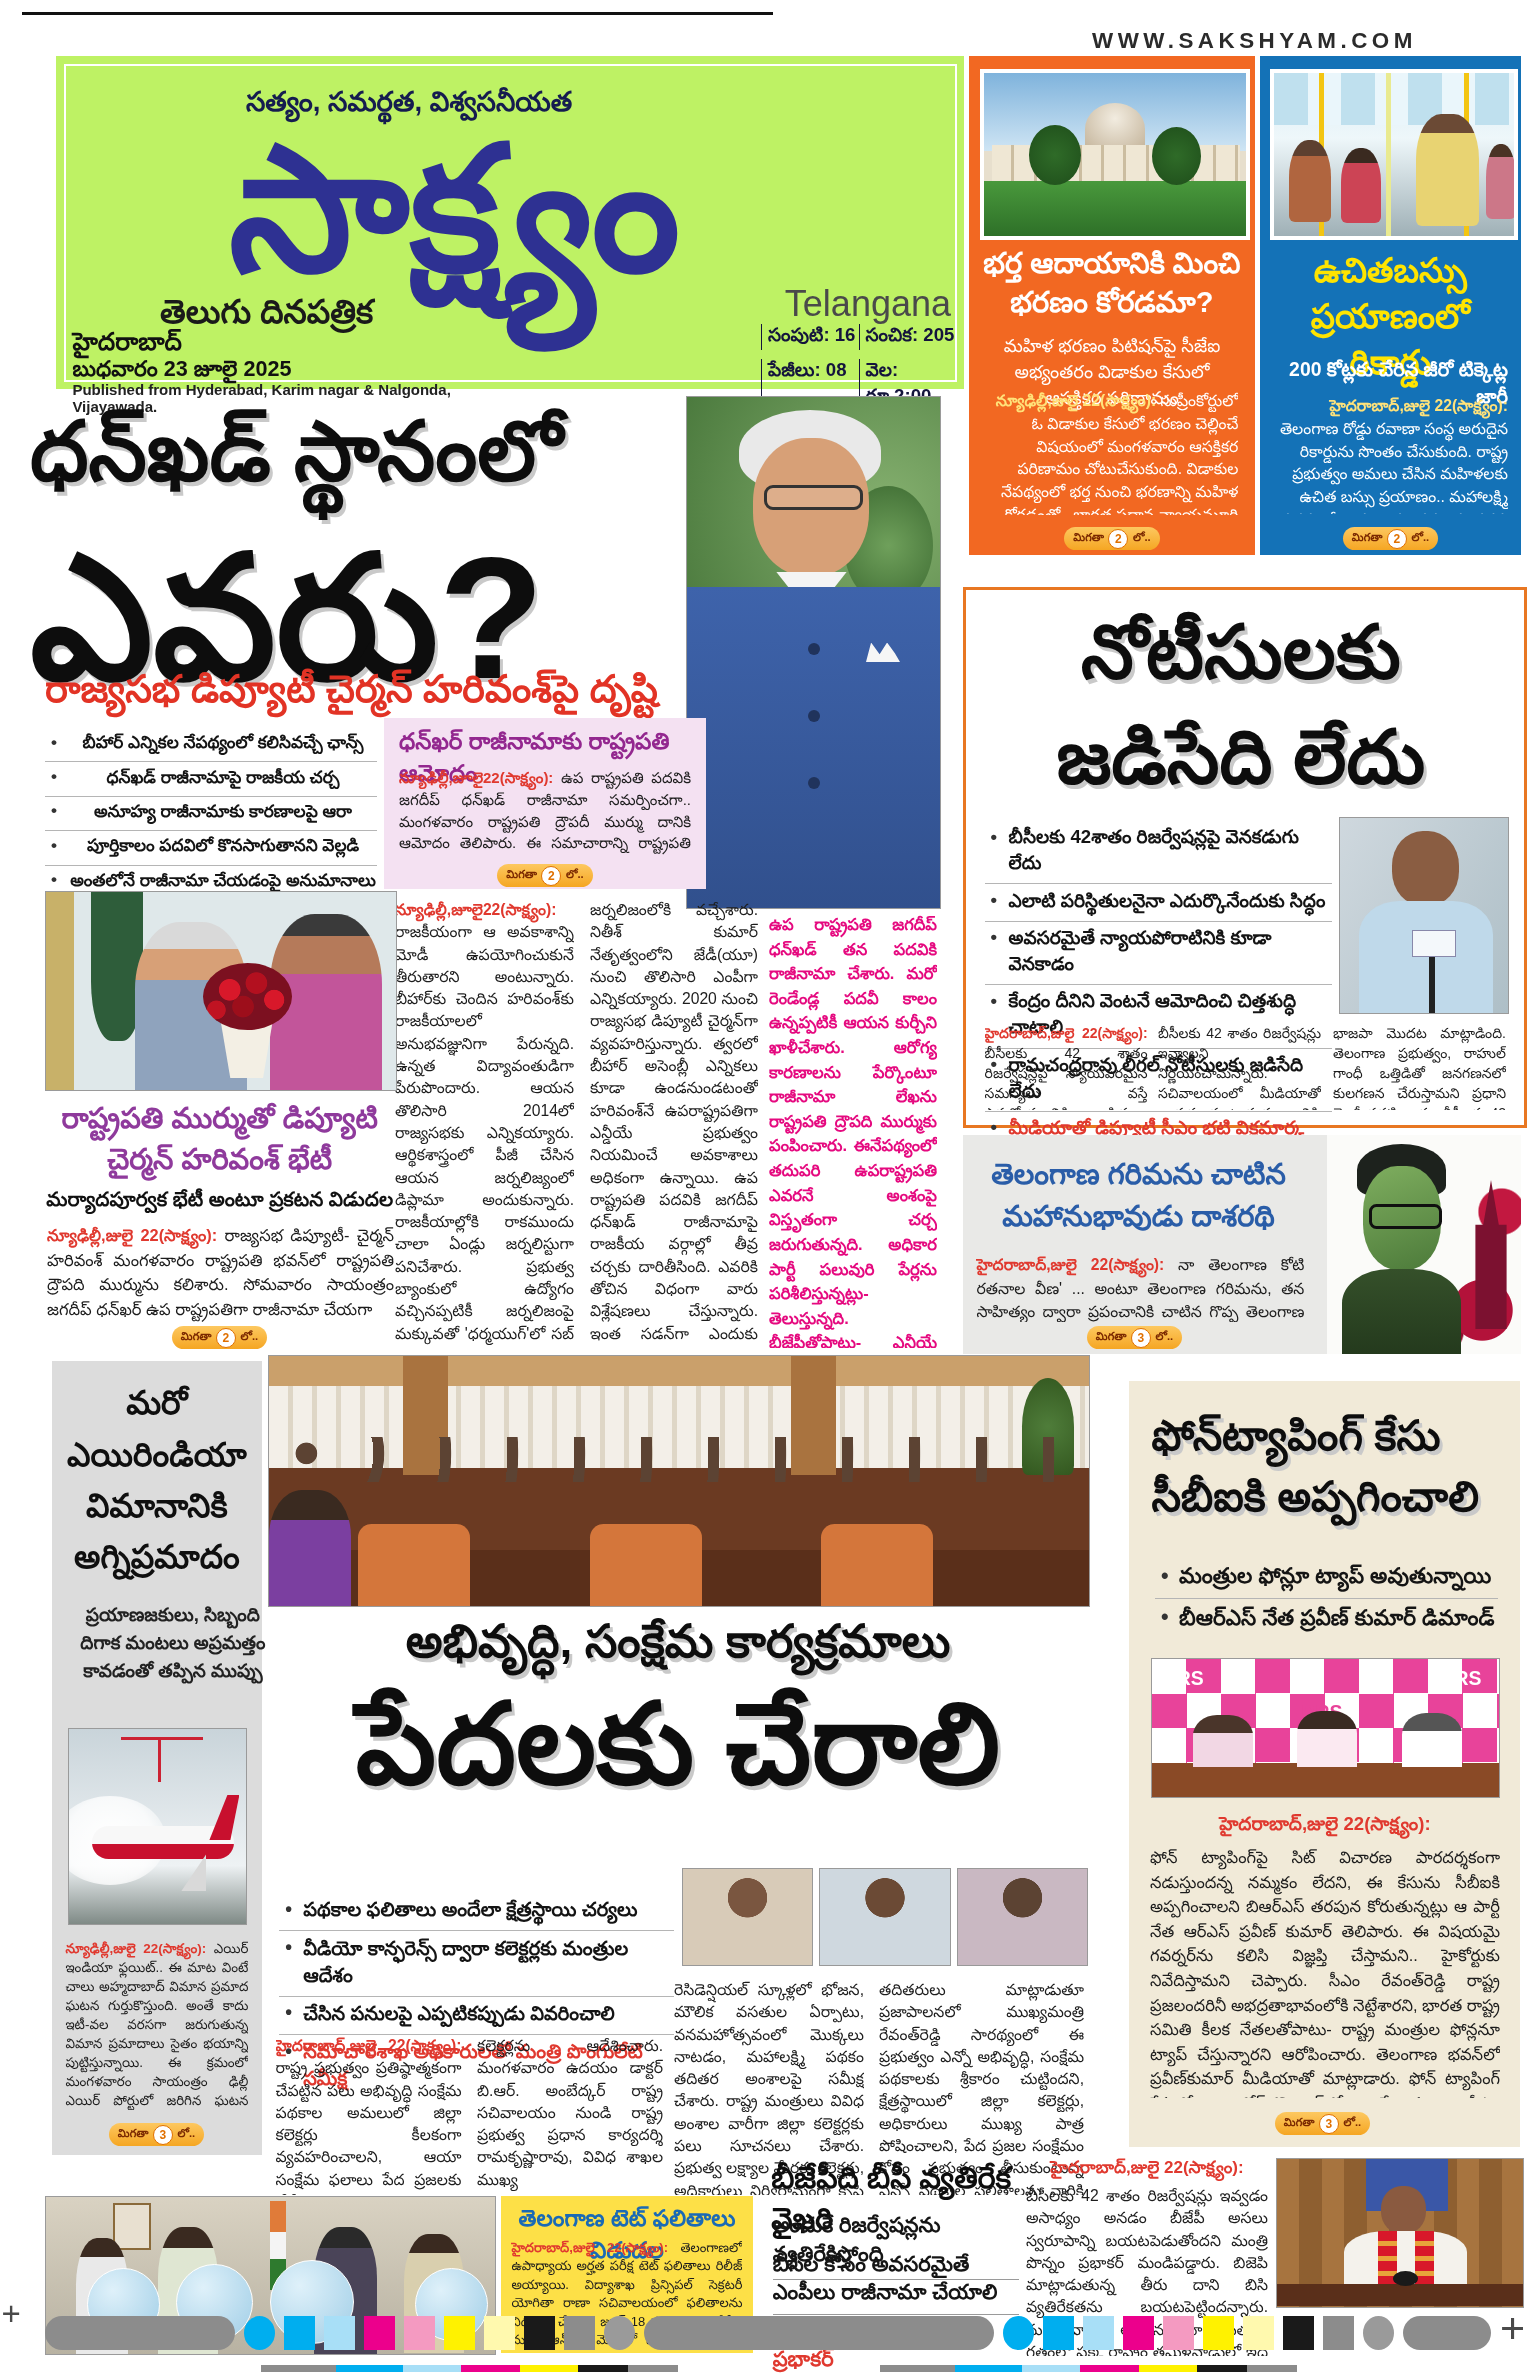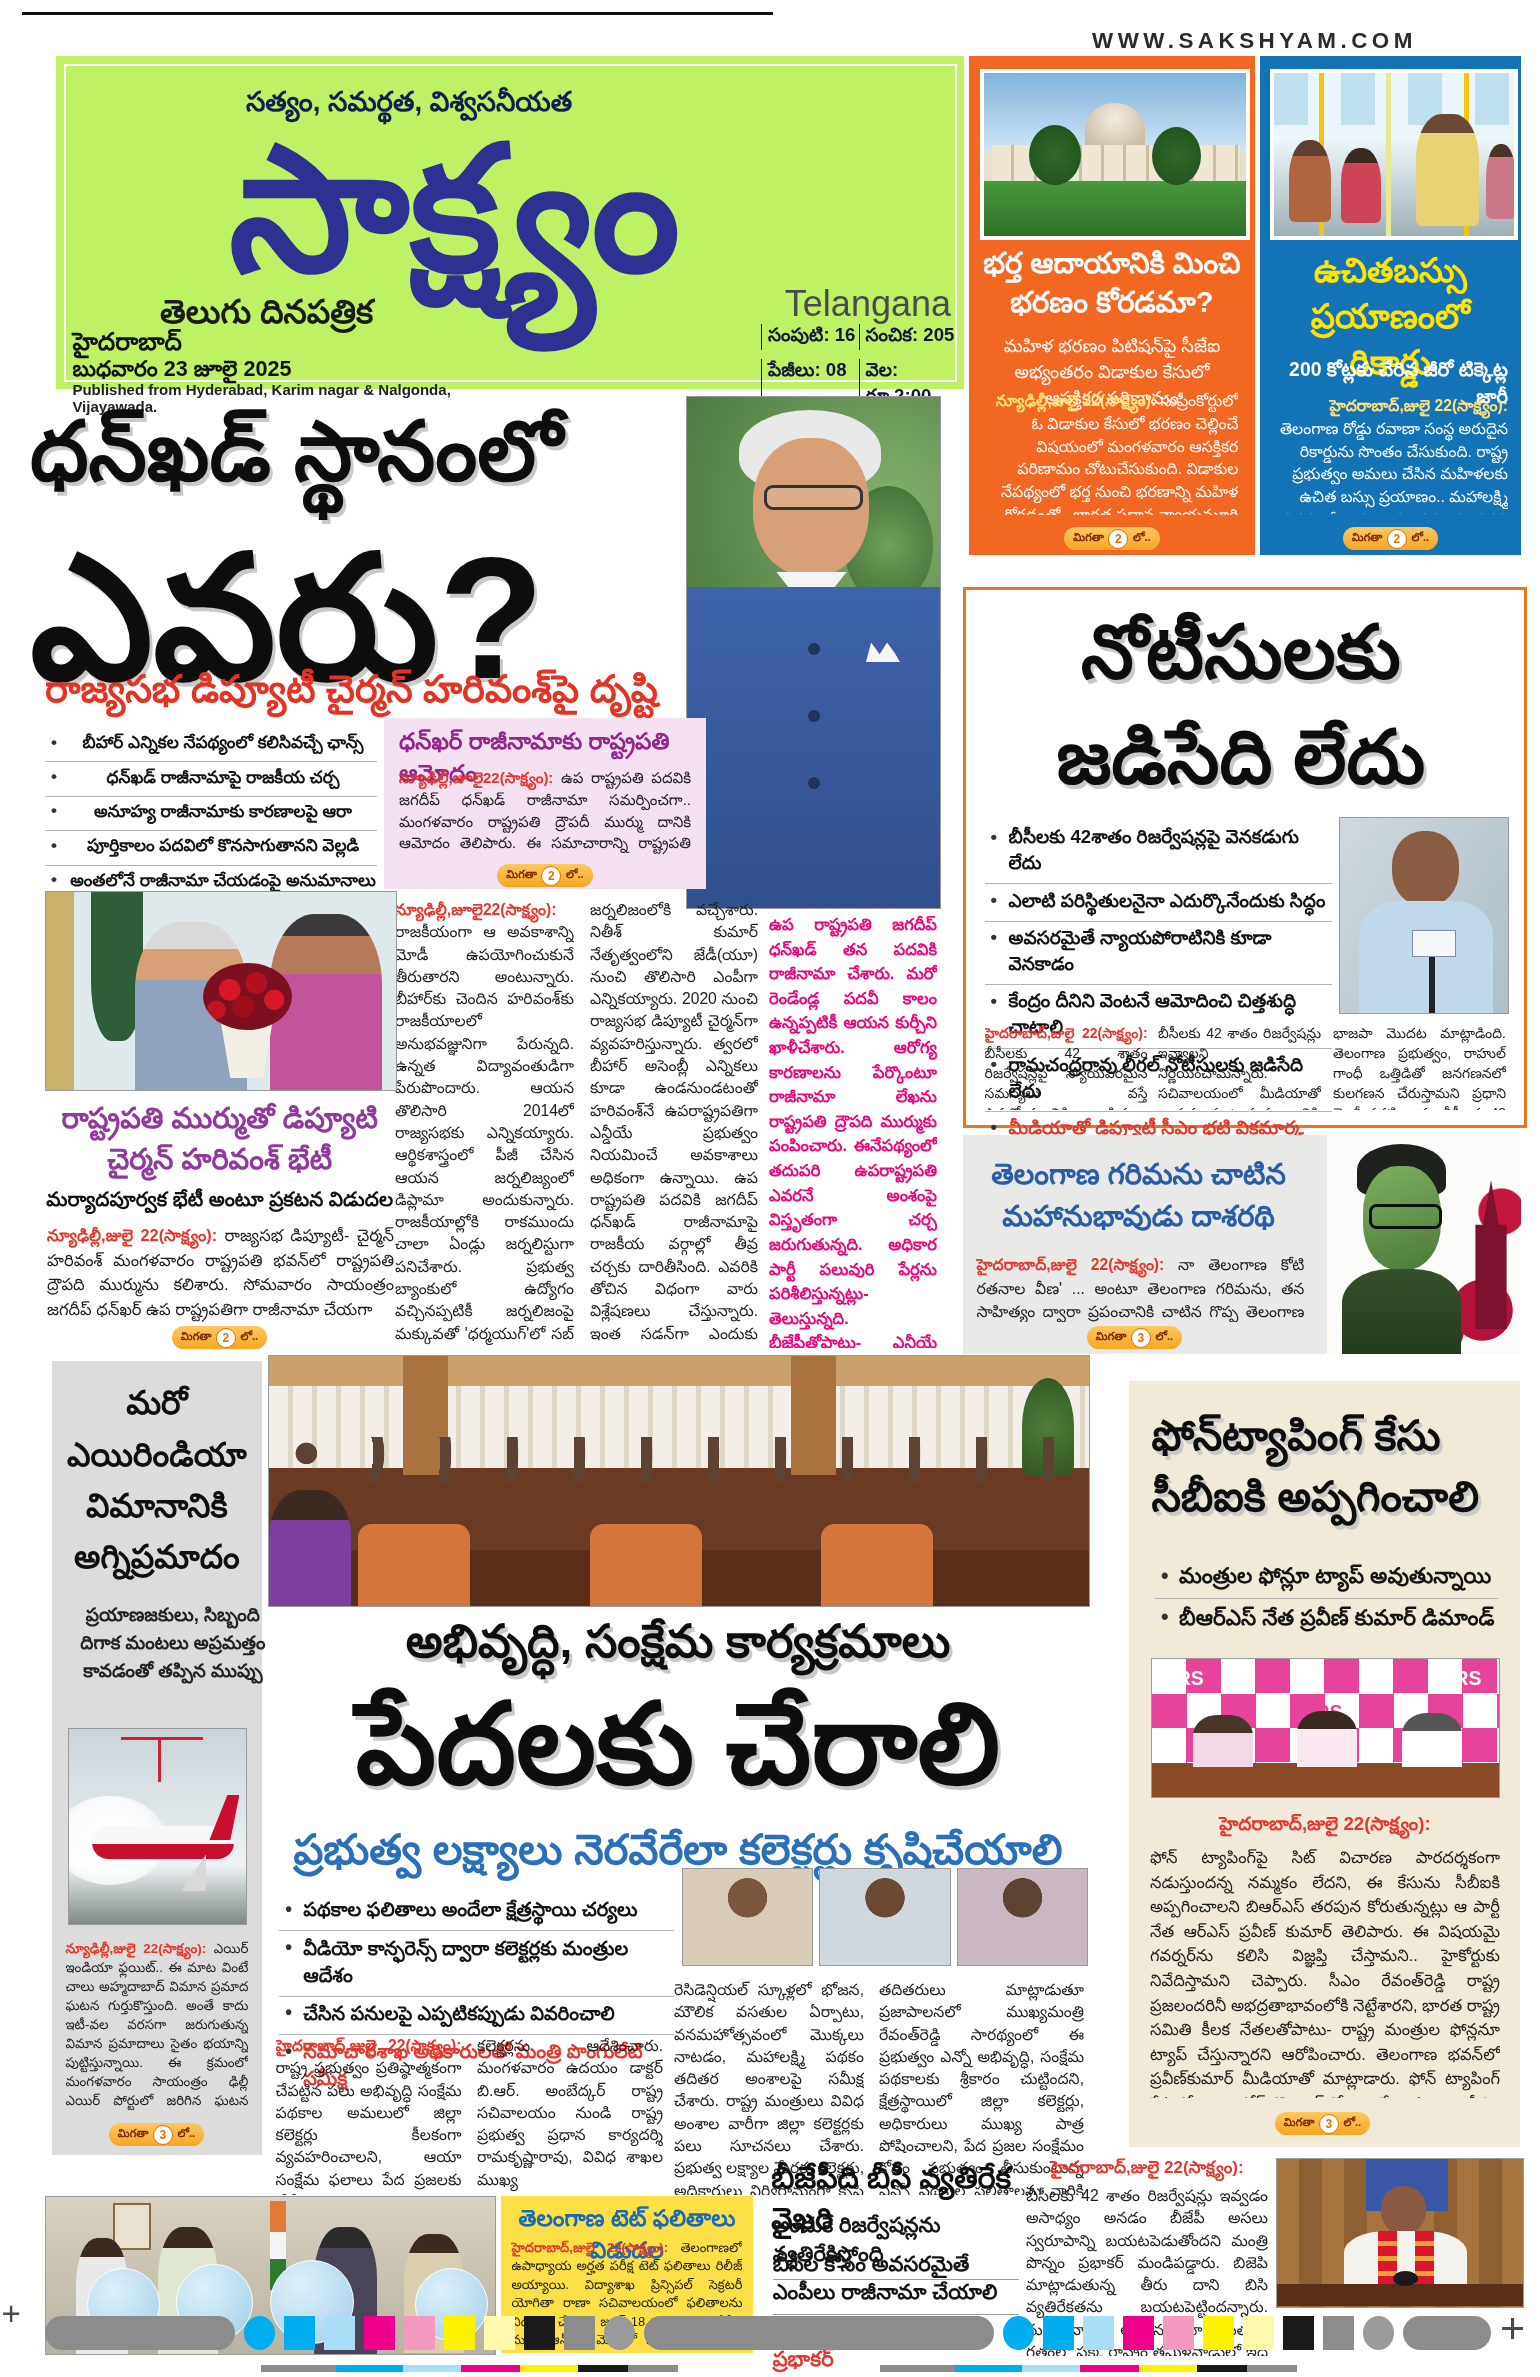--- a/index.html
+++ b/index.html
@@ -268,21 +268,20 @@
       <div style="left:522px;top:0;width:45px;height:119px;background:#a9733f;"></div>
       <div style="left:753px;top:22.4px;width:52px;height:97px;background:radial-gradient(circle,#4f7d3a,#33571f);border-radius:50% 50% 10% 10%;"></div>
       <div style="left:15px;top:81px;width:790px;height:45px;background:repeating-radial-gradient(circle at 22.4px 16.4px,#5c4333 0 10.4px,transparent 11.2px 67px);"></div>
       <div style="left:89px;top:168px;width:112px;height:83px;background:#d4763b;border-radius:13.4px 13.4px 0 0;"></div>
       <div style="left:321px;top:168px;width:112px;height:83px;background:#d4763b;border-radius:13.4px 13.4px 0 0;"></div>
       <div style="left:552px;top:168px;width:112px;height:83px;background:#d4763b;border-radius:13.4px 13.4px 0 0;"></div>
       <div style="left:0px;top:134px;width:82px;height:116px;background:linear-gradient(#3a2a20 0 30px,#7b3fa0 30px 100%);border-radius:40% 40% 0 0;"></div>
     </div>
     <div class="abs ctr hdshadow" style="left:7.5px;top:259px;width:805px;font-size:46px;font-weight:800;color:#0d0d0d;">అభివృద్ధి, సంక్షేమ కార్యక్రమాలు</div>
     <h1 class="abs ctr hdshadow" style="left:0;top:319px;width:820px;margin:0;font-size:113px;font-weight:800;color:#0d0d0d;line-height:1.25;">పేదలకు చేరాలి</h1>
-    <div class="abs ctr" style="left:0;top:471px;width:820px;font-size:42px;font-weight:bold;color:#2a6fba;">ప్రభుత్వ లక్ష్యాలు నెరవేరేలా కలెక్టర్లు కృషిచేయాలి</div>
     <ul class="blist" style="left:11.2px;top:538px;width:395px;font-size:19.4px;">
       <li>పథకాల ఫలితాలు అందేలా క్షేత్రస్థాయి చర్యలు</li>
       <li>వీడియో కాన్ఫరెన్స్ ద్వారా కలెక్టర్లకు మంత్రుల ఆదేశం</li>
       <li>చేసిన పనులపై ఎప్పటికప్పుడు వివరించాలి</li>
       <li class="red">సమాచారశాఖ అధికారులతో మంత్రి పొంగులేటి సమీక్ష</li>
     </ul>
     <div class="ph" style="left:414px;top:513px;width:406px;height:98px;border:none;display:flex;gap:6px;position:absolute;">
       <div style="position:relative;flex:1;background:radial-gradient(circle at 50% 30%,#7a5640 19.4px,#d8cbb8 20px);border:0.7px solid #999;"></div>
       <div style="position:relative;flex:1;background:radial-gradient(circle at 50% 30%,#6b4a35 19.4px,#cfd8df 20px);border:0.7px solid #999;"></div>
       <div style="position:relative;flex:1;background:radial-gradient(circle at 50% 30%,#5c4333 19.4px,#c9b8c2 20px);border:0.7px solid #999;"></div>

